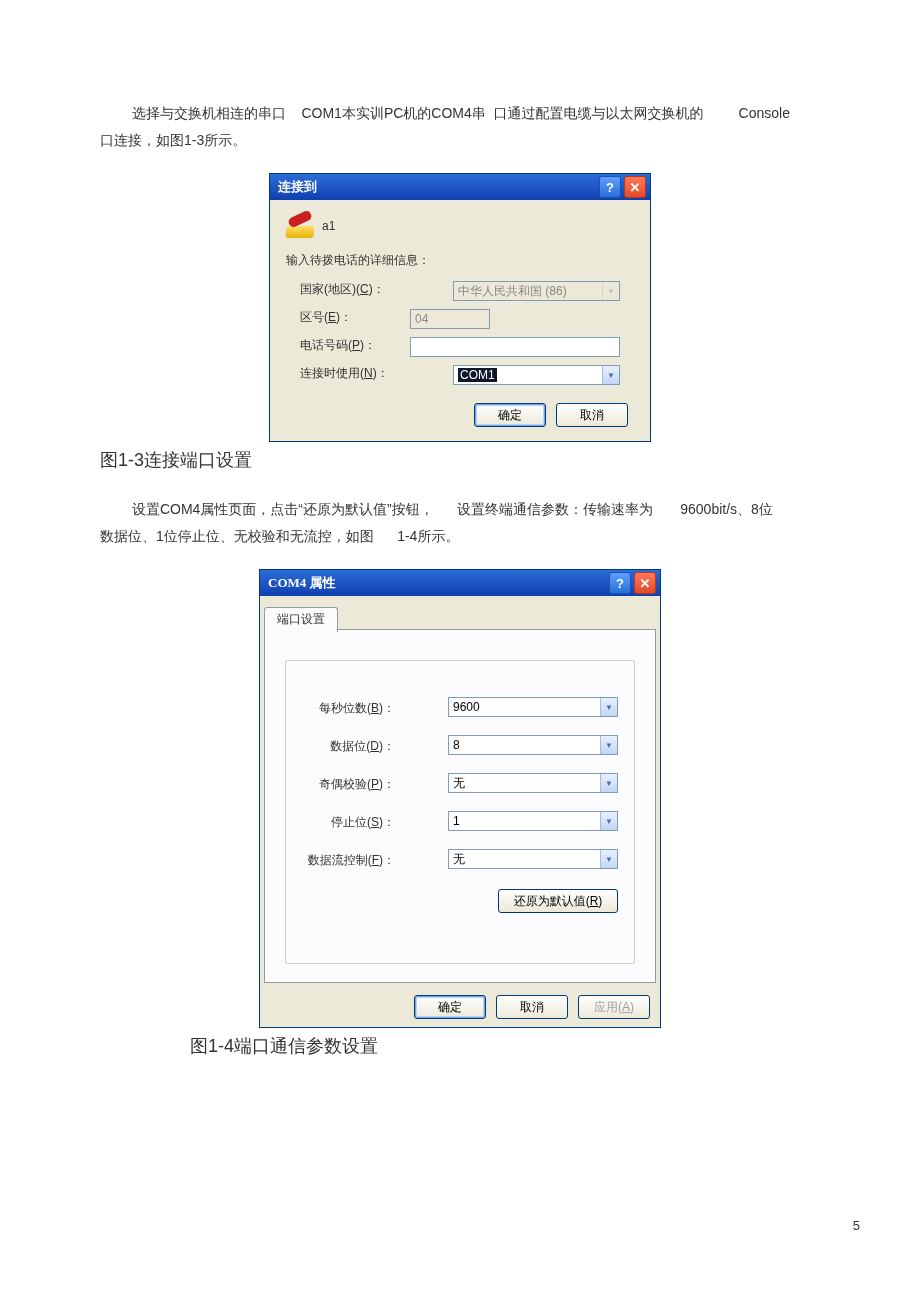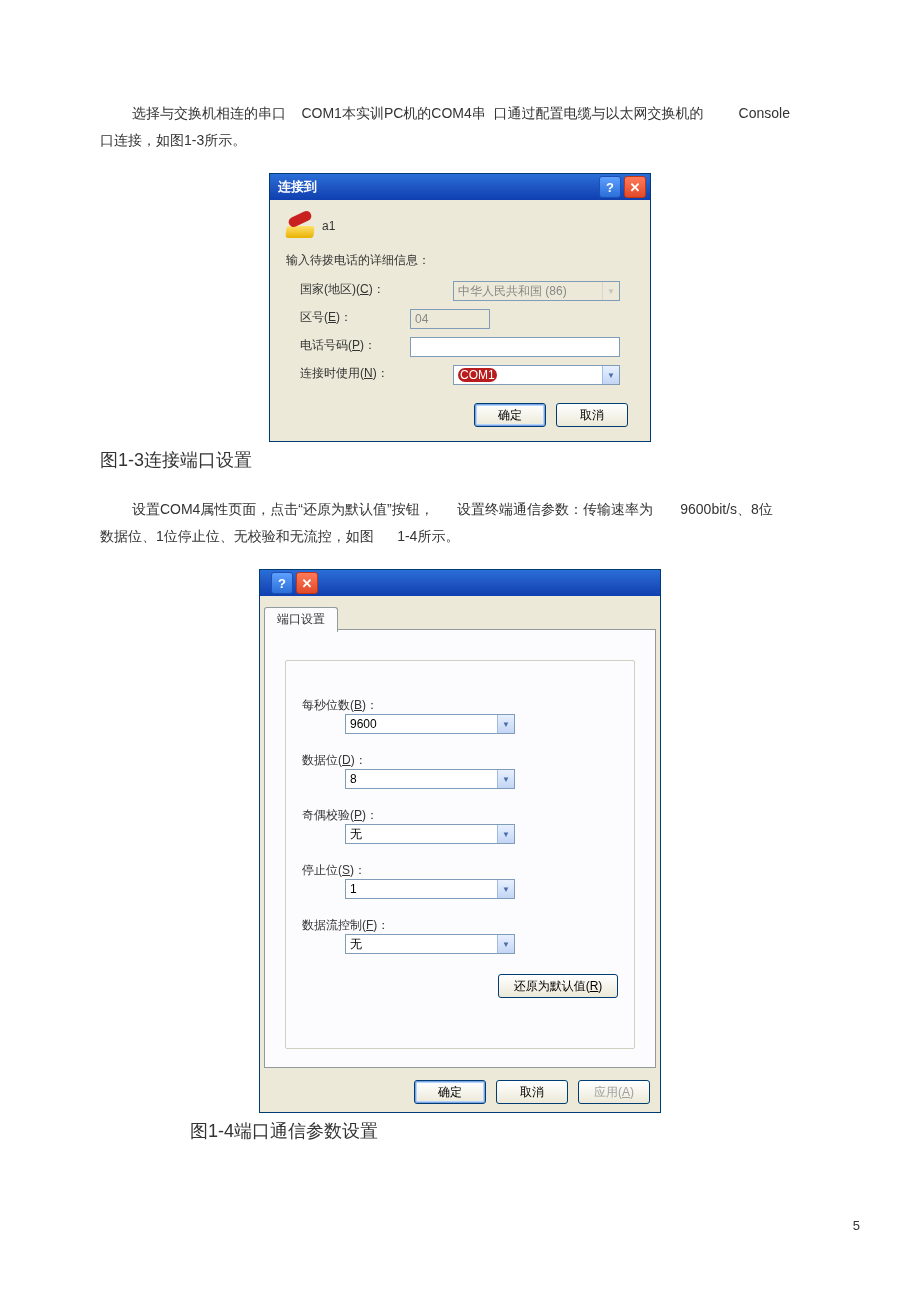--- a/index.html
+++ b/index.html
@@ -132,23 +132,22 @@
   .xp-combo .arrow {
     position: absolute; right: 1px; top: 1px;
     width: 16px; height: 18px;
     background: linear-gradient(#e8f0ff, #c3d5f5);
     border-left: 1px solid #9fbde0;
     display: flex; align-items: center; justify-content: center;
     font-size: 8px; color: #4a6fa8;
   }
   .xp-combo .arrow.gray { color: #c3c3c3; border-left-color: #d6d6d6; background: #ece9d8; }
   .sel-highlight {
-    background: #b91c1c; color: #fff;
+    background: #0f172a; color: #fff;
     padding: 0 2px;
-    border-radius: 7px;
   }
   .btn-row {
     display: flex; justify-content: flex-end; gap: 10px;
     margin-top: 18px; padding-right: 6px;
   }
   .xp-btn {
     min-width: 72px; height: 24px;
     border: 1px solid #003c74;
     background: linear-gradient(#fff, #ece9d8);
     font-family: inherit; font-size: 12px;
@@ -182,23 +181,22 @@
     margin: 0 4px 4px 4px;
     padding: 30px 20px 18px 20px;
   }
   .group-frame {
     border: 1px solid #d0d0bf;
     border-radius: 2px;
     padding: 18px 16px 50px 16px;
     position: relative;
   }
   .prop-row {
-    display: flex; align-items: flex-start;
+    display: flex; align-items: flex-end;
     margin: 18px 0;
-    flex-direction: column;
   }
   .prop-row .plbl {
     flex: 1; text-align: right; padding-right: 10px;
   }
   .prop-row .pctl {
     width: 170px;
   }
   .restore-btn-wrap {
     text-align: right; margin-top: 20px;
   }
@@ -294,20 +292,21 @@
     <span>设置COM4属性页面，点击“还原为默认值”按钮，</span>&nbsp;&nbsp;&nbsp;&nbsp;&nbsp;
     <span>设置终端通信参数：传输速率为</span>&nbsp;&nbsp;&nbsp;&nbsp;&nbsp;&nbsp;
     <span>9600bit/s、8位</span><br>
     <span>数据位、1位停止位、无校验和无流控，如图</span>&nbsp;&nbsp;&nbsp;&nbsp;&nbsp;
     <span>1-4所示。</span>
   </div>
 
   <div class="dialog-wrap">
     <div class="xp-dialog dlg2">
       <div class="titlebar">
+        <span class="title-text" style="font-family:'SimSun';">COM4 属性</span>
         <span class="tb-btn tb-help">?</span>
         <span class="tb-btn tb-close">✕</span>
       </div>
       <div style="padding-top:4px;">
         <div class="tabs">
           <div class="tab">端口设置</div>
         </div>
         <div class="tab-panel">
           <div class="group-frame">
 

